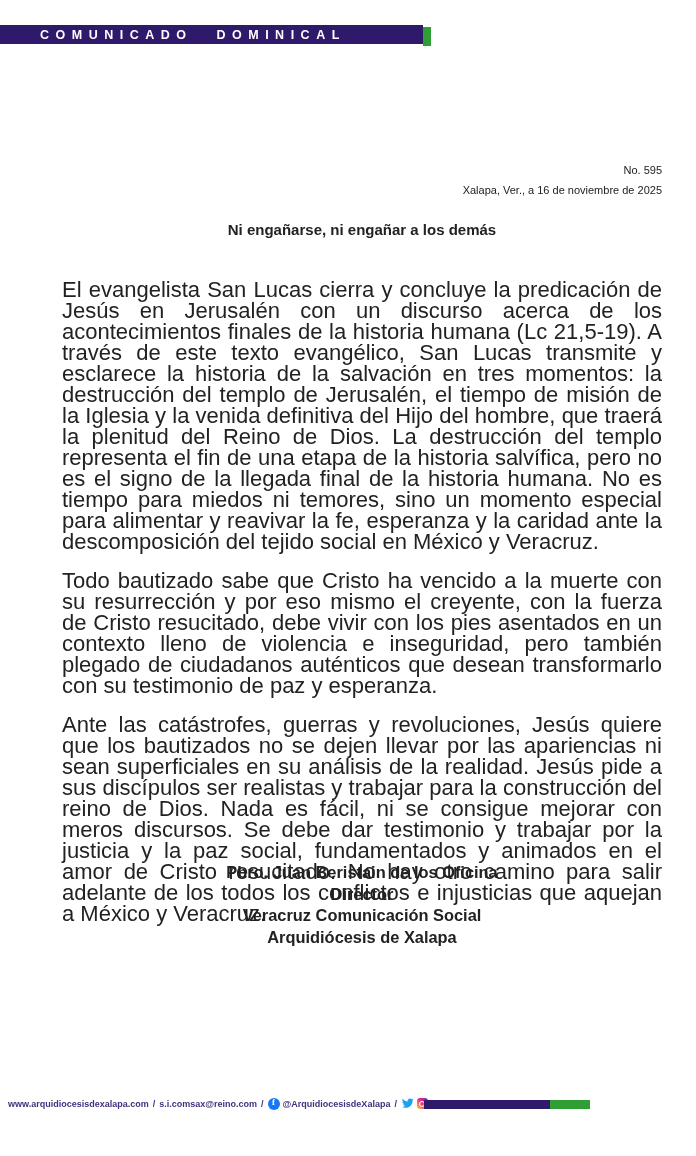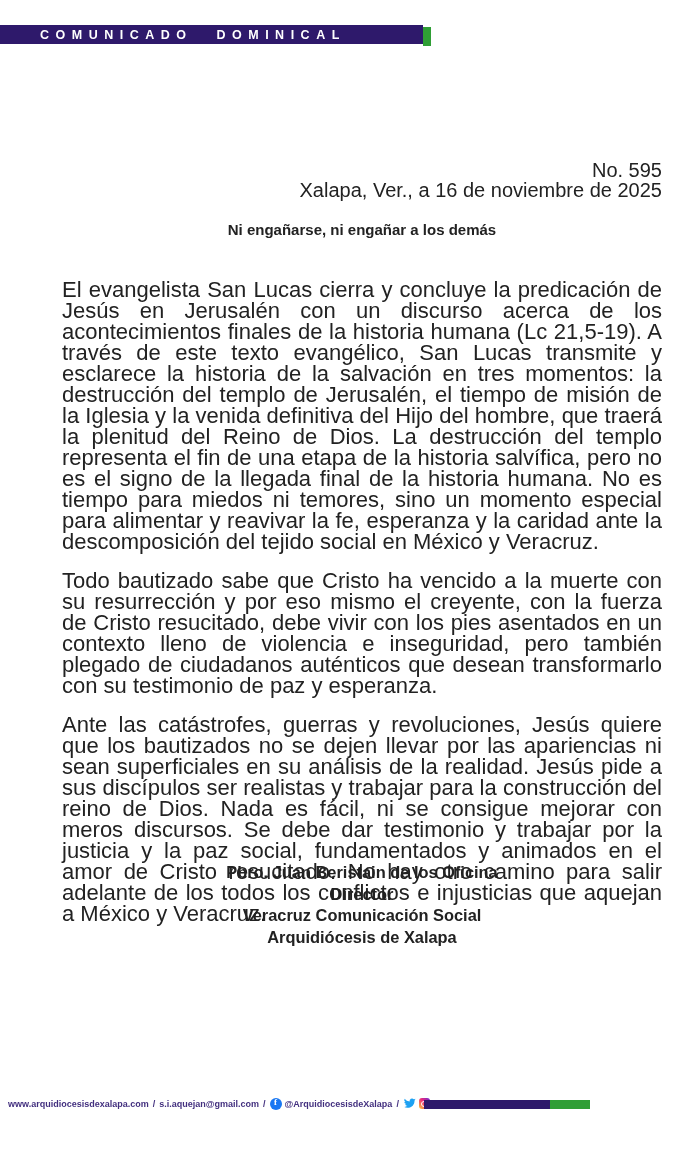--- a/index.html
+++ b/index.html
@@ -27,21 +27,21 @@
     transform:scaleX(0.82);transform-origin:center;white-space:nowrap;letter-spacing:.5px;
     margin-top:1px;
   }
   .logo-sub{
     display:inline-block;font-size:6.5px;font-weight:bold;color:#3D2B80;
     transform:scaleX(0.95);white-space:nowrap;letter-spacing:.6px;margin-top:1px;
   }
   
   .meta{
     position:absolute;top:160px;left:62px;width:600px;text-align:right;
-    font-size:20px;line-height:20px;
+    font-size:11px;line-height:20px;
   }
   .doc-title{
     position:absolute;top:221px;left:62px;width:600px;text-align:center;
     font-weight:bold;font-size:15px;
   }
   
   .body-text{
     position:absolute;top:279px;left:62px;width:600px;
     font-size:22px;line-height:21px;text-align:justify;
   }
@@ -107,21 +107,21 @@
   <div class="signature">
     <div>Pbro. Juan Beristain de los Oficina</div>
     <div>Director</div>
     <div>Veracruz Comunicación Social</div>
     <div>Arquidiócesis de Xalapa</div>
   </div>
 
   <div class="footer">
     <span>www.arquidiocesisdexalapa.com</span>
     <span class="sep">/</span>
-    <span>s.i.aquejan@gmail.com</span>
+    <span>s.i.comsax@reino.com</span>
     <span class="sep">/</span>
     <span class="icon fb-icon"></span>
     <span>@ArquidiocesisdeXalapa</span>
     <span class="sep">/</span>
     <span class="icon tw-icon">
       <svg width="13" height="13" viewBox="0 0 24 24">
           <path fill="#1DA1F2" d="M23.44 4.83c-.81.36-1.68.61-2.6.72a4.52 4.52 0 0 0 1.98-2.49c-.87.52-1.84.9-2.87 1.1a4.51 4.51 0 0 0-7.69 4.13A12.8 12.8 0 0 1 3 3.16a4.51 4.51 0 0 0 1.4 6.03 4.48 4.48 0 0 1-2.05-.57v.06a4.52 4.52 0 0 0 3.63 4.43c-.38.1-.78.16-1.2.16-.29 0-.57-.03-.85-.08a4.53 4.53 0 0 0 4.22 3.14A9.06 9.06 0 0 1 1.5 18.2 12.78 12.78 0 0 0 8.42 20c8.3 0 12.84-6.88 12.84-12.84l-.01-.58a9.2 9.2 0 0 0 2.19-2.34z"></path>
         </svg>
     </span>
     <span class="icon ig-icon"></span>

